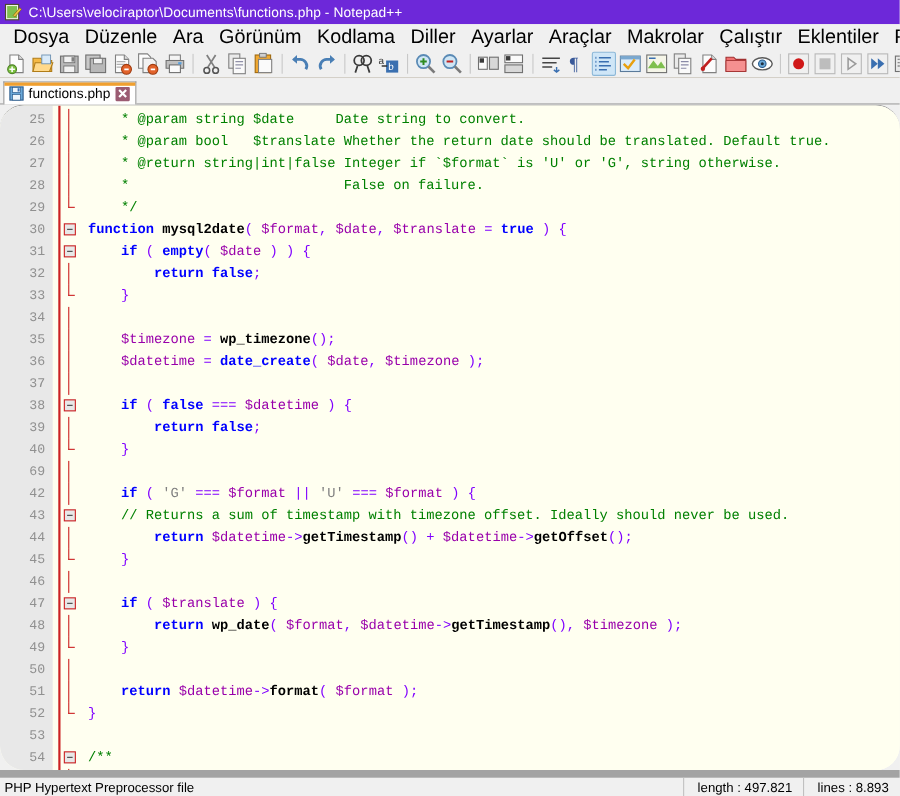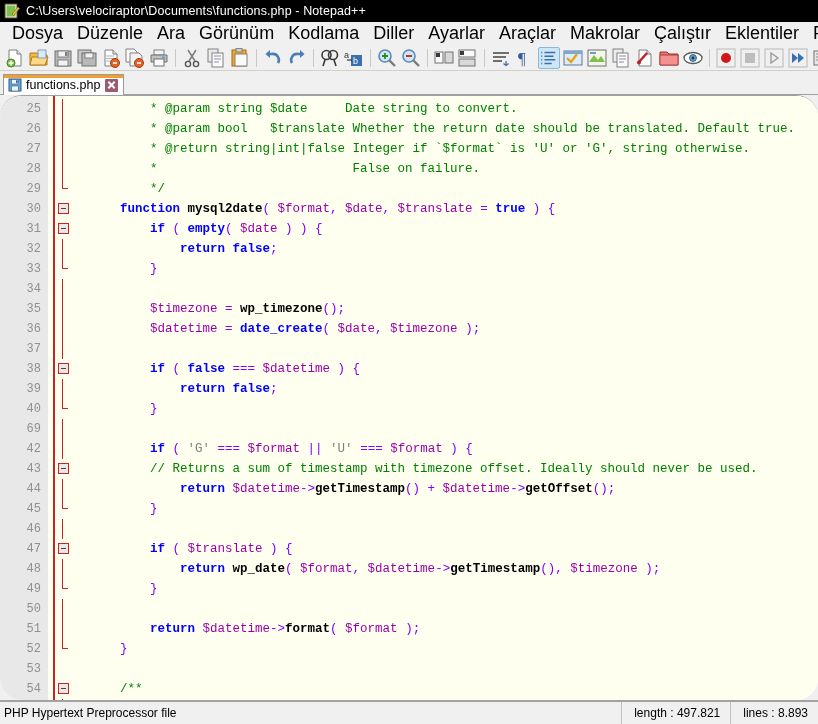--- a/index.html
+++ b/index.html
@@ -6,21 +6,21 @@
   body{
     width:818px;height:724px;overflow:hidden;
     font-family:"Liberation Sans", sans-serif;
     background:#f0f0f0;
     -webkit-font-smoothing:none;
   }
   .app{width:818px;height:724px;position:relative;display:flex;flex-direction:column;background:#f0f0f0;}
 
   
   .titlebar{
-    height:22px;min-height:22px;background:#000000;display:flex;align-items:center;
+    height:22px;min-height:22px;background:#6d28d9;display:flex;align-items:center;
     padding-left:4px;box-sizing:border-box;
   }
   .titlebar .app-icon{
     width:16px;height:16px;margin-right:6px;position:relative;flex:0 0 auto;
   }
   .titlebar .title-text{
     color:#ffffff;font-size:12.5px;font-family:"Liberation Sans",sans-serif;
     white-space:nowrap;letter-spacing:0.1px;
   }
 
@@ -94,39 +94,39 @@
   .foldtail{
     position:absolute;left:14px;top:0;width:1px;height:20px;background:#cc2222;
   }
   .foldend{
     position:absolute;left:14px;top:0;width:1px;height:10px;background:#cc2222;
   }
   .foldend:after{content:"";position:absolute;left:0;top:9px;width:6px;height:1px;background:#cc2222;}
 
   .code{
     flex:1 1 auto;position:relative;padding-top:3px;background:#fffff0;overflow:hidden;
-    font-family:"Liberation Mono",monospace;font-size:12.5px;margin-left:40px;
+    font-family:"Liberation Mono",monospace;font-size:12.5px;
   }
   .code .cl{height:20px;line-height:20px;white-space:pre;padding-left:6px;color:#000;}
 
   
   .c-com{color:#008000;}
   .c-kw{color:#0000ff;font-weight:bold;}
   .c-var{color:#9900aa;}
   .c-str{color:#808080;}
   .c-fn{color:#000000;font-weight:bold;}
   .c-def{color:#000000;}
   .c-punc{color:#8000ff;}
 
   
   .annot{position:absolute;pointer-events:none;}
 
   
   .statusbar{
-    height:24px;min-height:24px;background:#f0f0f0;border-top:2px solid #a3a3a3;
+    height:24px;min-height:24px;background:#f0f0f0;border-top:7px solid #a3a3a3;
     display:flex;align-items:center;box-sizing:border-box;font-size:12px;color:#000;
   }
   .sb-left{flex:1 1 auto;padding-left:4px;white-space:nowrap;}
   .sb-cell{
     border-left:1px solid #c0c0c0;height:100%;display:flex;align-items:center;
     padding:0 10px 0 12px;white-space:nowrap;
   }
 </style>
 </head>
 <body>

